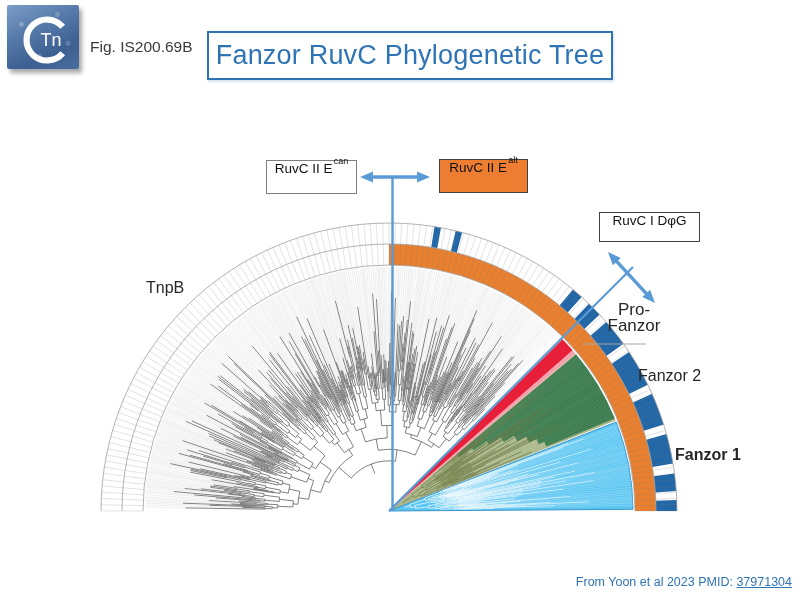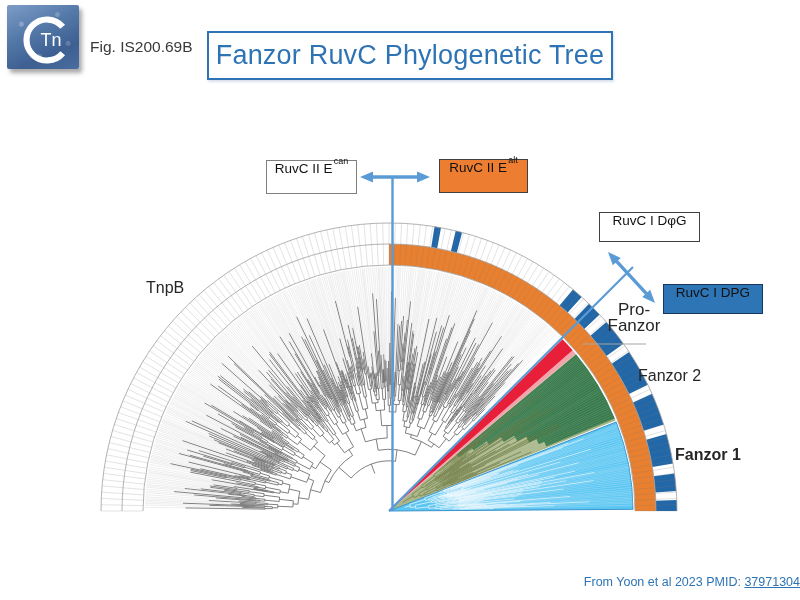--- a/index.html
+++ b/index.html
@@ -24,21 +24,21 @@
   .co sub{font-size:9px;line-height:0;vertical-align:-3px;margin-left:1px;}
   .co.can{left:266px;top:160px;width:89px;height:32px;background:#fff;border:1.5px solid #7f7f7f;}
   .co.alt{left:439px;top:159px;width:87px;height:32px;background:#ED7D31;border:1.5px solid #404040;}
   .co.dphig{left:599px;top:212px;width:99px;height:28px;background:#fff;border:1.5px solid #404040;}
   .co.dpg{left:663px;top:284px;width:98px;height:28px;background:#2E75B6;border:1.5px solid #17375E;}
   .tlabel{position:absolute;font-size:16px;color:#262626;white-space:nowrap;}
   .tnpb{left:146px;top:279px;}
   .profanzor{left:602px;top:302px;width:64px;text-align:center;font-size:17px;line-height:15.5px;}
   .fanzor2{left:638px;top:355px;margin-top:12px;}
   .fanzor1{left:675px;top:446px;font-weight:bold;}
-  .footer{position:absolute;right:0;top:575px;font-size:12.5px;color:#2E74B5;}
+  .footer{position:absolute;right:8px;top:575px;font-size:12.5px;color:#2E74B5;}
   .footer a{color:#2E74B5;text-decoration:underline;cursor:pointer;}
 </style>
 </head>
 <body>
 
 <div class="page">
 
   <div class="logo">
     <svg width="64" height="64" viewBox="0 0 64 64">
       <path d="M47.7,21.8 A20.5,20.5 0 1 0 47.7,48.2" fill="none" stroke="#ffffff" stroke-width="6.2"></path>
@@ -1850,23 +1850,20 @@
     <span>RuvC II E</span>
       <sub>can</sub>
   </div>
   <div class="co alt">
     <span>RuvC II E</span>
       <sub>alt</sub>
   </div>
   <div class="co dphig">
     <span>RuvC I DφG</span>
   </div>
-  <div class="co dpg">
-    <span>RuvC I DPG</span>
-  </div>
 
   <div class="tlabel tnpb">TnpB</div>
   <div class="tlabel profanzor">
     <div>Pro-</div>
     <div>Fanzor</div>
   </div>
   <div class="tlabel fanzor2">Fanzor 2</div>
   <div class="tlabel fanzor1">Fanzor 1</div>
 
   <div class="footer">

